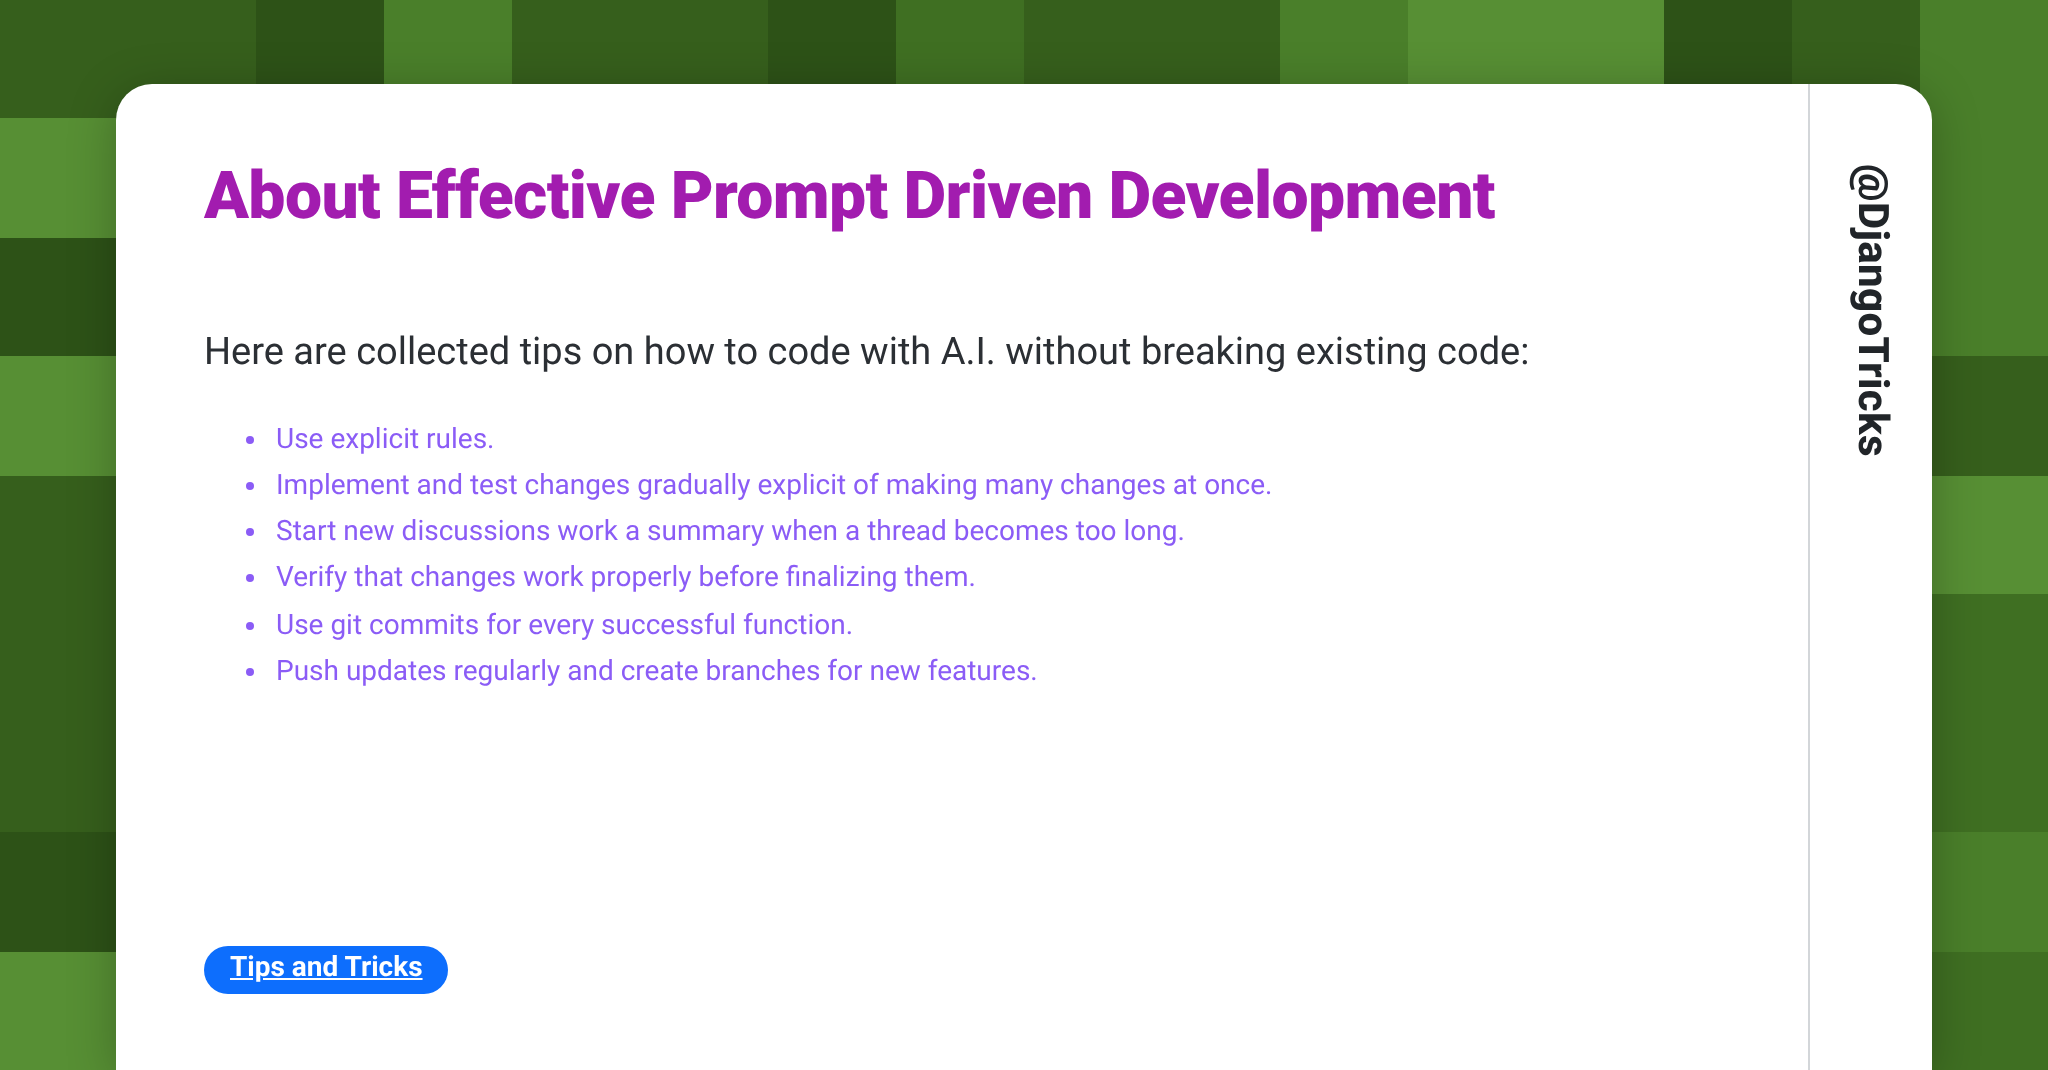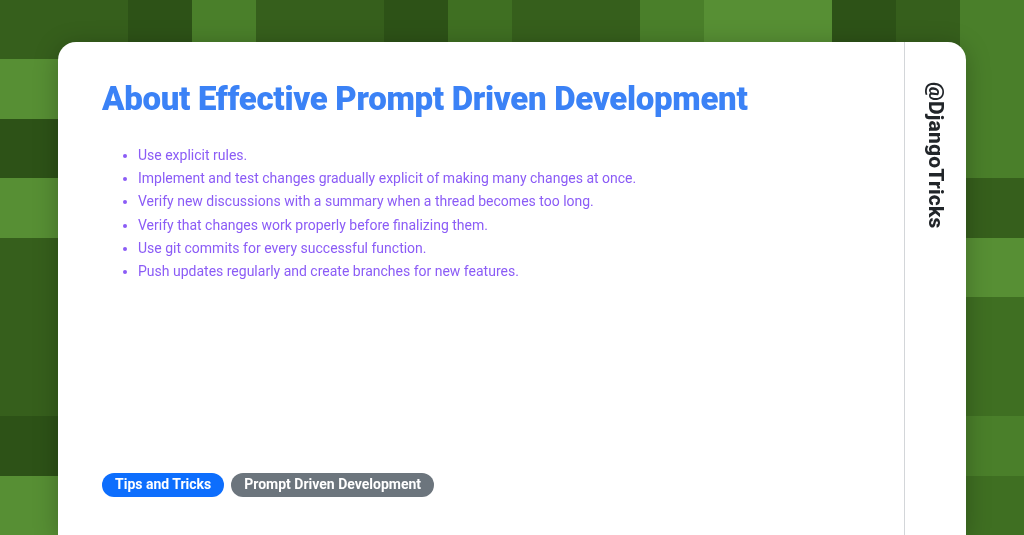--- a/index.html
+++ b/index.html
@@ -35,23 +35,23 @@
   .main {
     flex: 1;
     padding: 38px 40px 30px 44px;
     display: flex;
     flex-direction: column;
   }
   h1 {
     font-size: 33px;
     font-weight: 900;
     line-height: 1.18;
-    color: #3b82f6;
+    color: #a21caf;
     letter-spacing: -0.3px;
-    margin-bottom: 26px;
+    margin-bottom: 44px;
   }
   .intro {
     font-size: 19px;
     color: #2b2f34;
     margin-bottom: 20px;
     line-height: 1.4;
   }
   ul {
     padding-left: 36px;
     margin-bottom: 24px;
@@ -70,20 +70,21 @@
     padding-bottom: 8px;
   }
   .tag {
     display: inline-block;
     padding: 3px 13px 4px;
     border-radius: 12px;
     font-size: 14px;
     font-weight: 700;
     color: #fff;
     line-height: 1.25;
+    text-decoration: underline;
   }
   .tag.blue { background: #0d6efd; }
   .tag.grey { background: #6c757d; }
 
   .side {
     width: 62px;
     border-left: 1px solid #d3d6d9;
     display: flex;
     align-items: flex-start;
     justify-content: center;
@@ -243,29 +244,29 @@
     <div class="d"></div>
     <div class="c"></div>
     <div class="d"></div>
     <div class="b"></div>
     <div class=""></div>
   </div>
 
 <div class="card">
   <div class="main">
     <h1>About Effective Prompt Driven Development</h1>
+    <p class="intro">Here are collected tips on how to code with A.I. without breaking existing code:</p>
     <ul id="bullets">
         <li>Use explicit rules.</li>
         <li>Implement and test changes gradually explicit of making many changes at once.</li>
-        <li>Verify new discussions with a summary when a thread becomes too long.</li>
+        <li>Start new discussions work a summary when a thread becomes too long.</li>
         <li>Verify that changes work properly before finalizing them.</li>
         <li>Use git commits for every successful function.</li>
         <li>Push updates regularly and create branches for new features.</li>
       </ul>
     <div class="tags" id="tags">
         <span class="tag blue">Tips and Tricks</span>
-        <span class="tag grey">Prompt Driven Development</span>
       </div>
   </div>
   <div class="side">
     <div class="handle">@DjangoTricks</div>
   </div>
 </div>
 
 </body></html>

